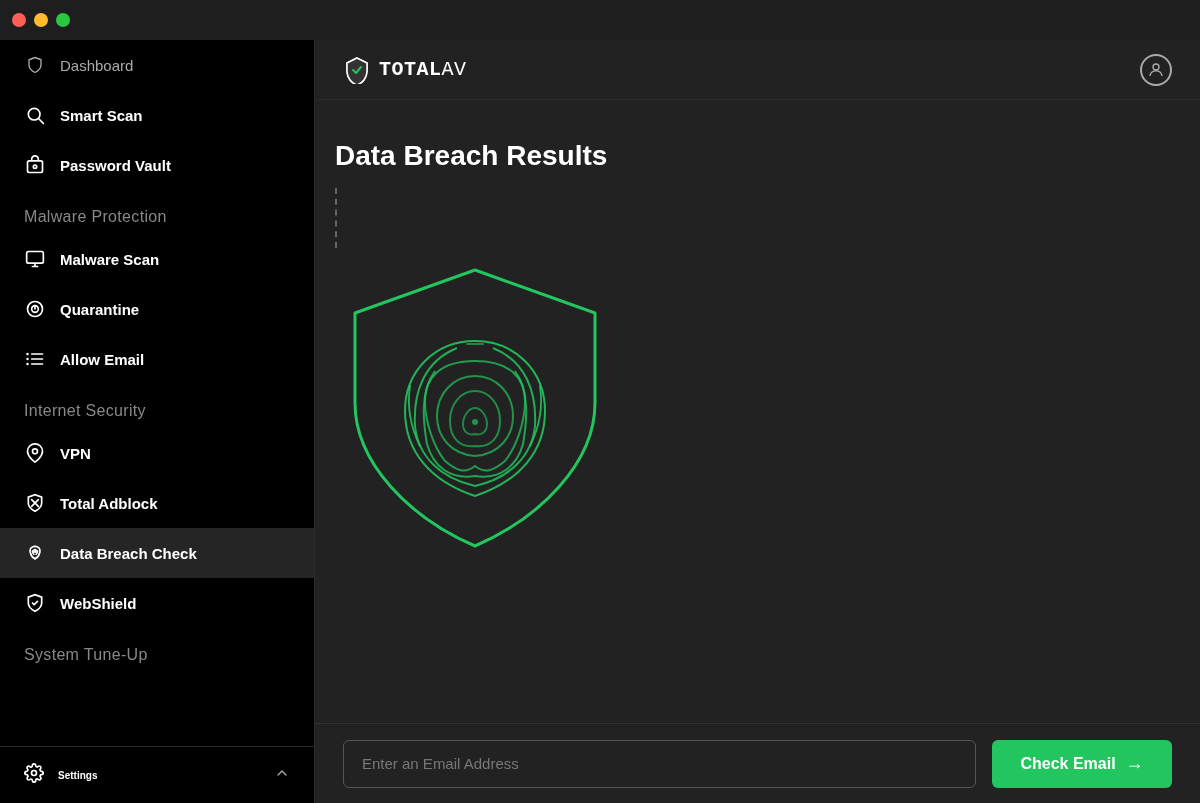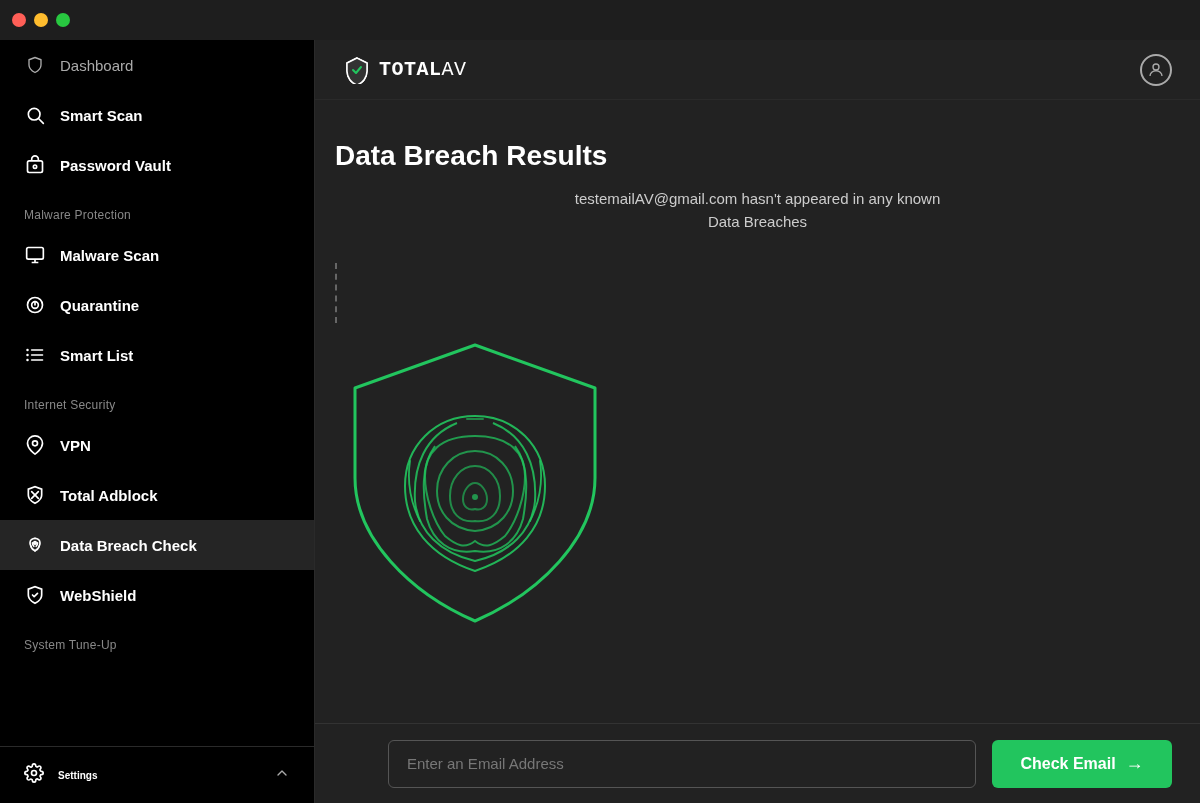--- a/index.html
+++ b/index.html
@@ -81,21 +81,21 @@
       flex-shrink: 0;
     }
 
     .sidebar-item .item-label {
       font-size: 15px;
       font-weight: 600;
     }
 
     .sidebar-section-label {
       padding: 18px 24px 8px;
-      font-size: 12px;
+      font-size: 16px;
       color: #888888;
       font-weight: 500;
       letter-spacing: 0.02em;
     }
 
     
     .sidebar-settings {
       margin-top: auto;
       border-top: 1px solid #2a2a2a;
     }
@@ -237,21 +237,20 @@
     .email-input {
       flex: 1;
       height: 48px;
       background: transparent;
       border: 1px solid #555555;
       border-radius: 6px;
       padding: 0 18px;
       font-size: 15px;
       color: #aaaaaa;
       outline: none;
-      margin-left: 45px;
     }
 
     .email-input::placeholder {
       color: #777777;
     }
 
     .check-email-button {
       height: 48px;
       padding: 0 28px;
       background: #22c55e;
@@ -358,21 +357,21 @@
       <span class="item-icon">
         <svg class="icon-svg" viewBox="0 0 24 24">
           <line x1="8" y1="6" x2="21" y2="6" stroke-linecap="round"></line>
           <line x1="8" y1="12" x2="21" y2="12" stroke-linecap="round"></line>
           <line x1="8" y1="18" x2="21" y2="18" stroke-linecap="round"></line>
           <line x1="3" y1="6" x2="3.01" y2="6" stroke-linecap="round" stroke-width="3"></line>
           <line x1="3" y1="12" x2="3.01" y2="12" stroke-linecap="round" stroke-width="3"></line>
           <line x1="3" y1="18" x2="3.01" y2="18" stroke-linecap="round" stroke-width="3"></line>
         </svg>
       </span>
-      <span class="item-label">Smart List</span>
+      <span class="item-label">Allow Email</span>
     </div>
 
     <div class="sidebar-section-label">Internet Security</div>
 
     <div class="sidebar-item">
       <span class="item-icon">
         <svg class="icon-svg" viewBox="0 0 24 24">
           <path d="M21 10c0 7-9 13-9 13s-9-6-9-13a9 9 0 0118 0z"></path>
           <circle cx="12" cy="10" r="3"></circle>
         </svg>
@@ -458,24 +457,20 @@
           <circle cx="12" cy="8" r="4"></circle>
           <path d="M4 20c0-4 3.6-7 8-7s8 3 8 7"></path>
         </svg>
       </div>
     </div>
 
     <div class="content-area">
 
       <h1 class="page-title">Data Breach Results</h1>
 
-      <p class="result-subtitle">
-        <span>testemailAV@gmail.com hasn't appeared in any known</span><br>
-        <span>Data Breaches</span>
-      </p>
 
       <div class="dashed-line"></div>
 
       <div class="shield-container">
         <svg class="shield-svg" viewBox="0 0 280 300">
 
           <path d="M140 12 L20 55 L20 145 C20 205 75 260 140 288 C205 260 260 205 260 145 L260 55 Z" fill="none" stroke="#22c55e" stroke-width="3" stroke-linejoin="round"></path>
 
           <g transform="translate(140, 158)">
 

